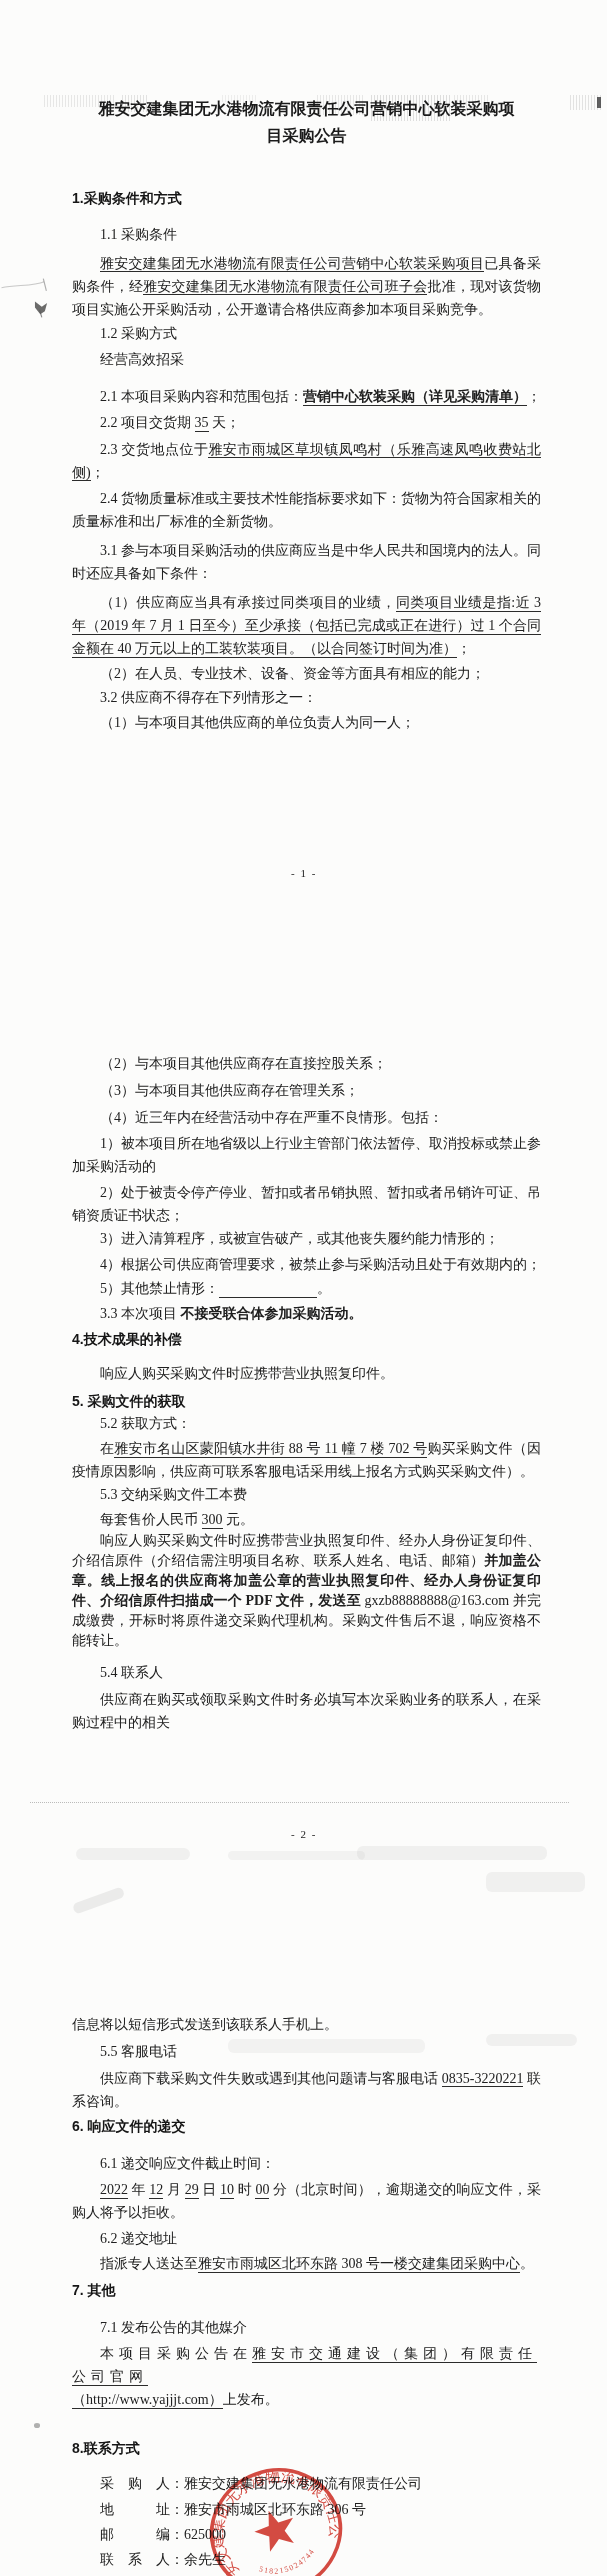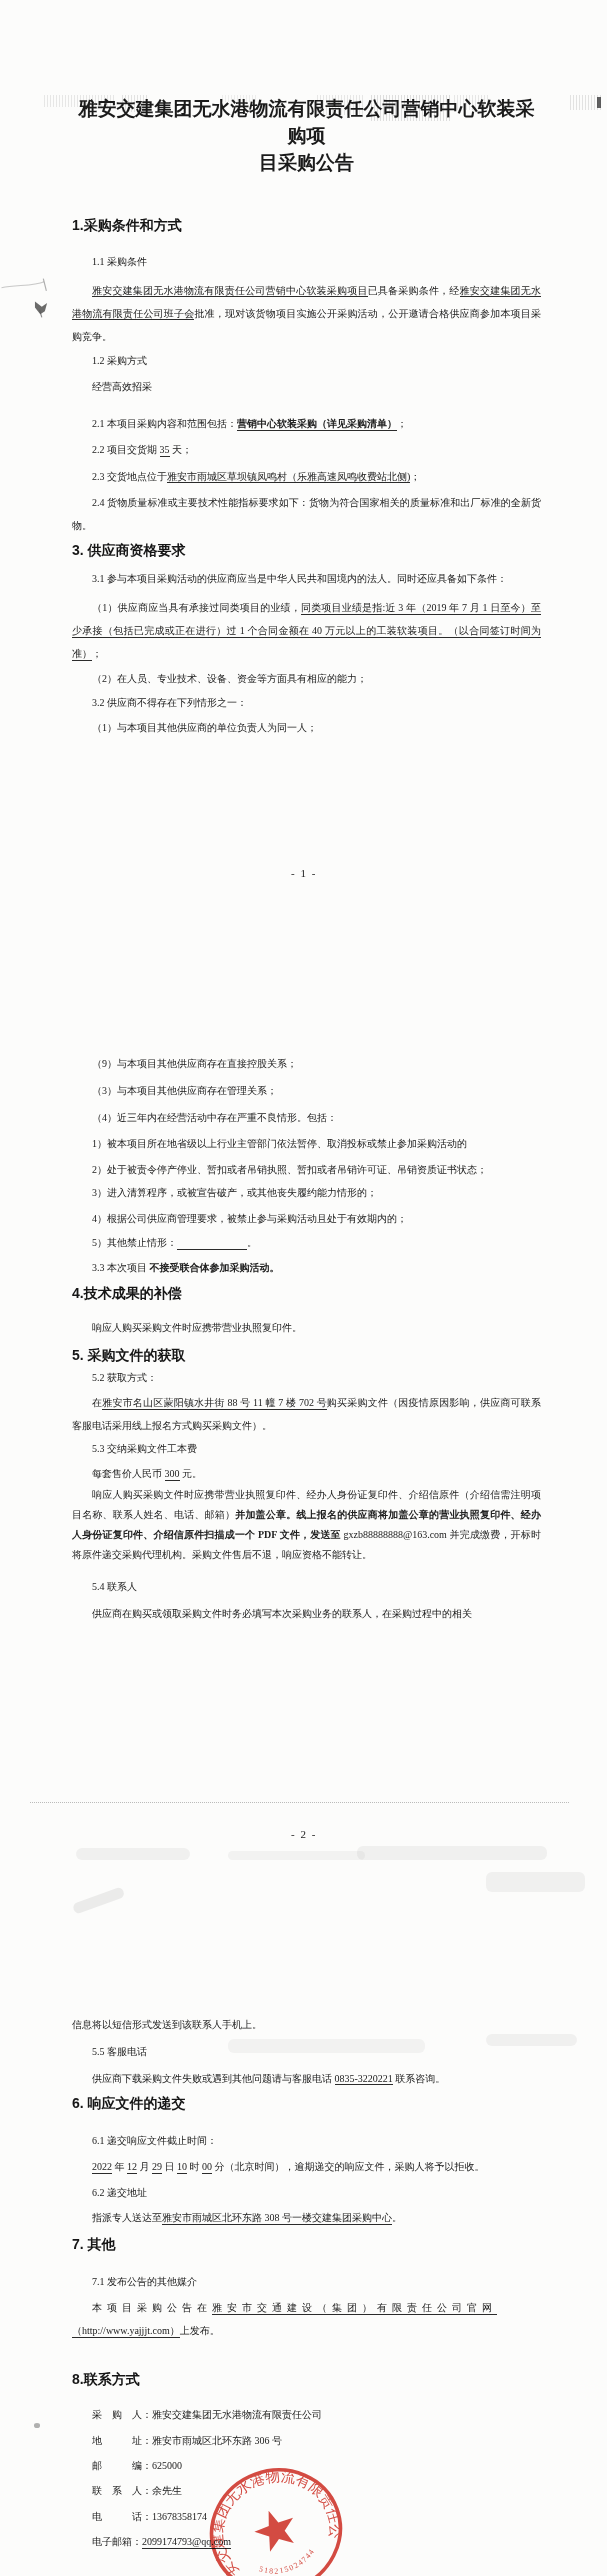--- a/index.html
+++ b/index.html
@@ -4,23 +4,23 @@
 <style>
   html,body{margin:0;padding:0;}
   body{width:608px;background:#fcfcfb;font-family:"Liberation Serif",serif;}
   .scan{position:relative;width:608px;height:2576px;overflow:hidden;background:#fcfcfb;color:#202020;}
   .page{position:relative;width:608px;}
   #page-1{height:858px;}
   #page-2{height:859px;}
   #page-3{height:859px;}
   .content{padding:0 67px 0 72px;}
   .blk{position:relative;margin:0;}
-  .title{font-family:"Liberation Sans",sans-serif;font-weight:700;font-size:19px;line-height:27px;text-align:center;color:#1b1b1b;}
+  .title{font-family:"Liberation Sans",sans-serif;font-weight:700;font-size:16px;line-height:27px;text-align:center;color:#1b1b1b;}
   .h{font-family:"Liberation Sans",sans-serif;font-weight:700;font-size:14px;line-height:21px;color:#161616;}
-  .para,.flush,.contact{font-size:10px;line-height:23px;text-align:justify;}
+  .para,.flush,.contact{font-size:14px;line-height:23px;text-align:justify;}
   .para{text-indent:2em;}
   .flush{text-indent:0;text-align:left;}
   .contact{text-indent:2em;text-align:left;}
   .tight{line-height:20px;}
   .tracked{letter-spacing:5px;text-align:left;}
   .u{border-bottom:0.8px solid #2b2b2b;padding-bottom:0.8px;}
   .b{font-weight:700;}
   .pg{position:absolute;left:0;width:100%;text-align:center;font-size:11px;letter-spacing:1.5px;color:#222;}
   
   .streak{position:absolute;top:0;background:repeating-linear-gradient(90deg, rgba(110,110,110,.30) 0 0.8px, rgba(0,0,0,0) 0.8px 3px);}
@@ -60,33 +60,32 @@
         <div class="blk title" style="margin-top: 0px;"><span>目采购公告</span></div>
         <div class="blk h" style="margin-top: 39px;"><span>1.采购条件和方式</span></div>
         <div class="blk para" style="margin-top: 14.4px;"><span>1.1 采购条件</span></div>
         <div class="blk para" style="margin-top: 5.3px;"><span class="u">雅安交建集团无水港物流有限责任公司营销中心软装采购项目</span><span>已具备采购条件，经</span><span class="u">雅安交建集团无水港物流有限责任公司班子会</span><span>批准，现对该货物项目实施公开采购活动，公开邀请合格供应商参加本项目采购竞争。</span></div>
         <div class="blk para" style="margin-top: 1.5px;"><span>1.2 采购方式</span></div>
         <div class="blk para" style="margin-top: 3px;"><span>经营高效招采</span></div>
         <div class="blk para" style="margin-top: 13.7px;"><span>2.1 本项目采购内容和范围包括：</span><span class="u b">营销中心软装采购（详见采购清单）</span><span>；</span></div>
         <div class="blk para" style="margin-top: 3px;"><span>2.2 项目交货期 </span><span class="u">35</span><span> 天；</span></div>
         <div class="blk para" style="margin-top: 3.8px;"><span>2.3 交货地点位于</span><span class="u">雅安市雨城区草坝镇凤鸣村（乐雅高速凤鸣收费站北侧)</span><span>；</span></div>
         <div class="blk para" style="margin-top: 3.8px;"><span>2.4 货物质量标准或主要技术性能指标要求如下：货物为符合国家相关的质量标准和出厂标准的全新货物。</span></div>
-        <div class="blk h" style="margin-top: 3px;"><span>3. 供应商资格要求</span></div>
         <div class="blk para" style="margin-top: 6px;"><span>3.1 参与本项目采购活动的供应商应当是中华人民共和国境内的法人。同时还应具备如下条件：</span></div>
         <div class="blk para" style="margin-top: 6px;"><span>（1）供应商应当具有承接过同类项目的业绩，</span><span class="u">同类项目业绩是指:近 3 年（2019 年 7 月 1 日至今）至少承接（包括已完成或正在进行）过 1 个合同金额在 40 万元以上的工装软装项目。（以合同签订时间为准）</span><span>；</span></div>
         <div class="blk para" style="margin-top: 1.5px;"><span>（2）在人员、专业技术、设备、资金等方面具有相应的能力；</span></div>
         <div class="blk para" style="margin-top: 1.5px;"><span>3.2 供应商不得存在下列情形之一：</span></div>
         <div class="blk para" style="margin-top: 1.5px;"><span>（1）与本项目其他供应商的单位负责人为同一人；</span></div>
       </div>
     <div class="pg" style="top:772px;">- 1 -</div>
   </div>
 
   <div class="page" id="page-2">
     <div class="content">
-        <div class="blk para" style="margin-top: 99px;"><span>（9）与本项目其他供应商存在直接控股关系；</span></div>
+        <div class="blk para" style="margin-top: 99px;"><span>（2）与本项目其他供应商存在直接控股关系；</span></div>
         <div class="blk para" style="margin-top: 3.8px;"><span>（3）与本项目其他供应商存在管理关系；</span></div>
         <div class="blk para" style="margin-top: 3.8px;"><span>（4）近三年内在经营活动中存在严重不良情形。包括：</span></div>
         <div class="blk para" style="margin-top: 3.8px;"><span>1）被本项目所在地省级以上行业主管部门依法暂停、取消投标或禁止参加采购活动的</span></div>
         <div class="blk para" style="margin-top: 2.3px;"><span>2）处于被责令停产停业、暂扣或者吊销执照、暂扣或者吊销许可证、吊销资质证书状态；</span></div>
         <div class="blk para" style="margin-top: 0px;"><span>3）进入清算程序，或被宣告破产，或其他丧失履约能力情形的；</span></div>
         <div class="blk para" style="margin-top: 3px;"><span>4）根据公司供应商管理要求，被禁止参与采购活动且处于有效期内的；</span></div>
         <div class="blk para" style="margin-top: 1.5px;"><span>5）其他禁止情形：</span><span class="u">　　　　　　　</span><span>。</span></div>
         <div class="blk para" style="margin-top: 1.5px;"><span>3.3 本次项目 </span><span class="b">不接受联合体参加采购活动。</span></div>
         <div class="blk h" style="margin-top: 4.6px;"><span>4.技术成果的补偿</span></div>
         <div class="blk para" style="margin-top: 12px;"><span>响应人购买采购文件时应携带营业执照复印件。</span></div>

